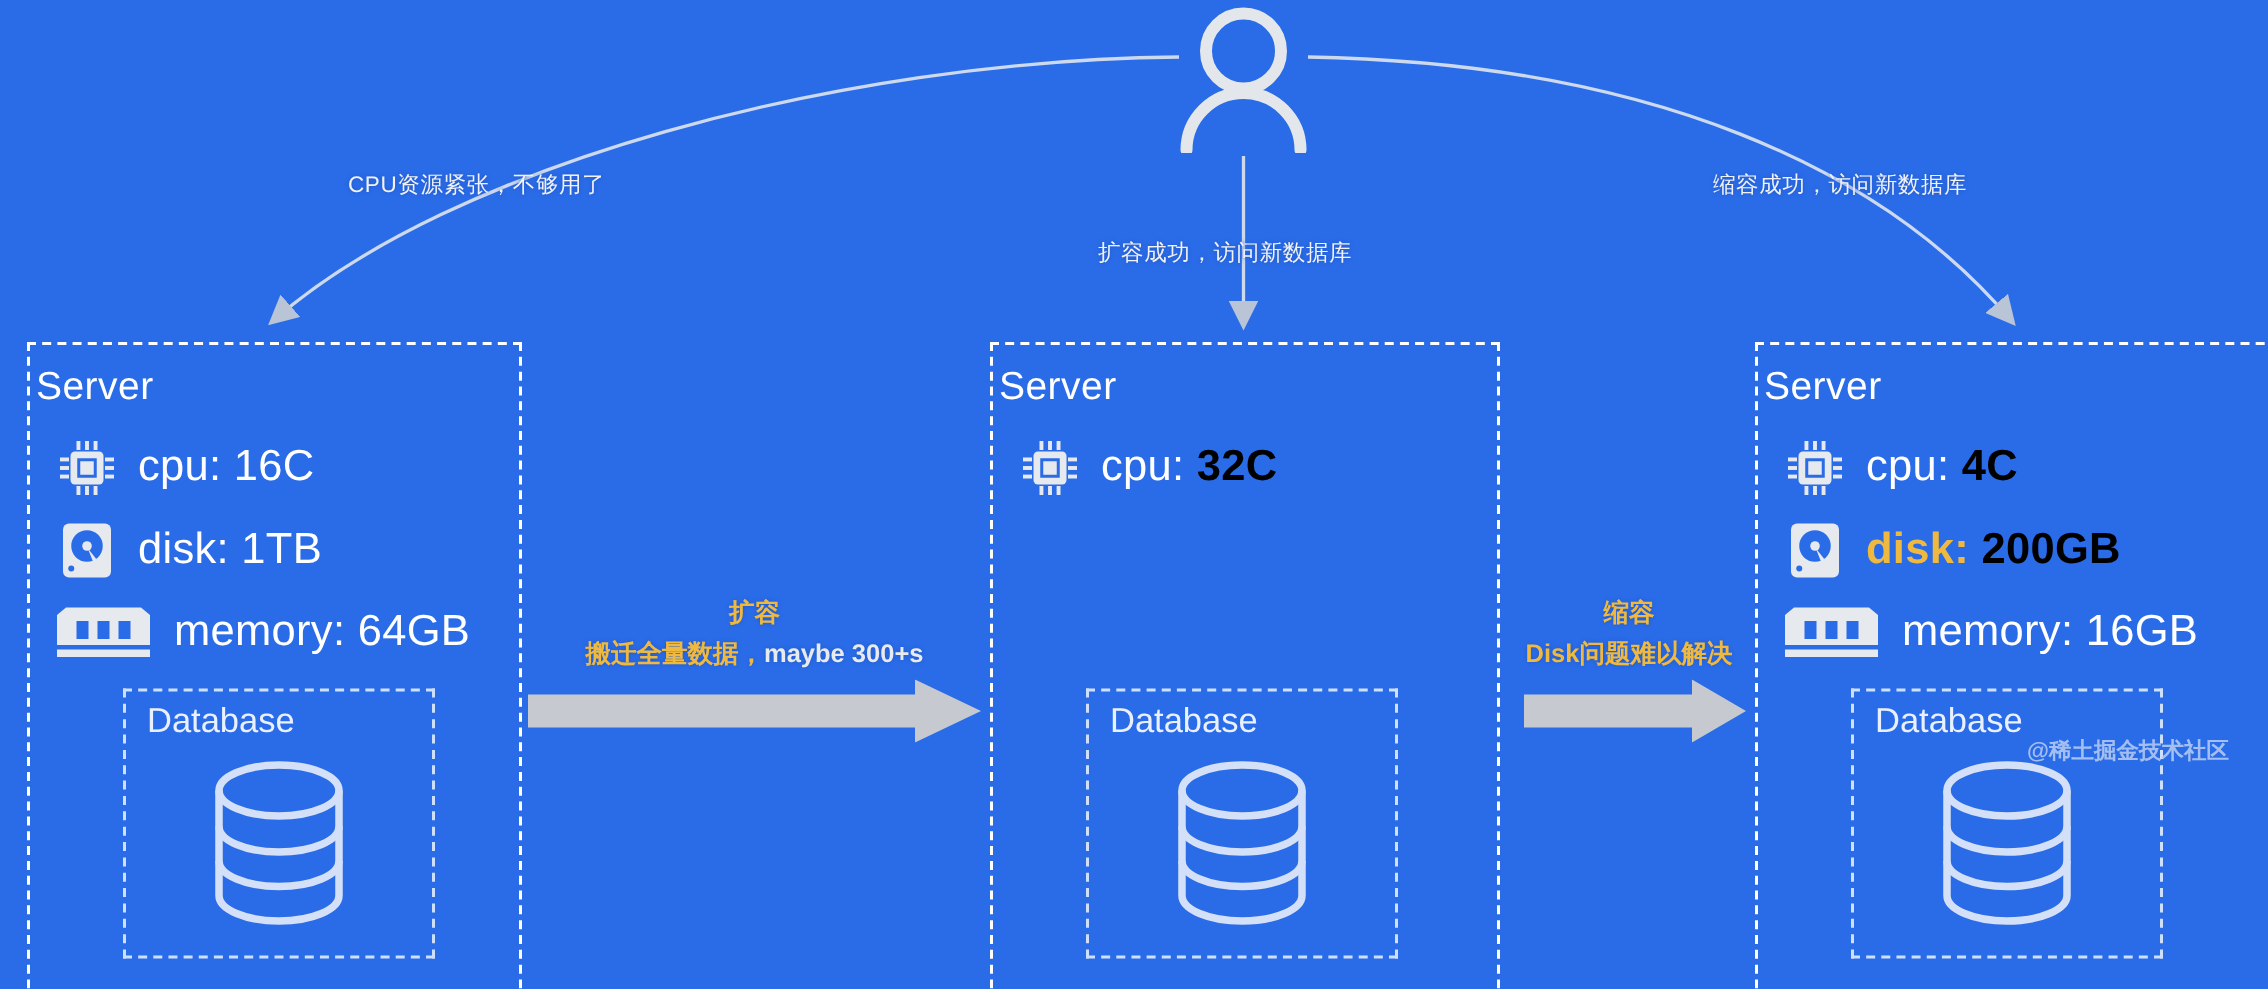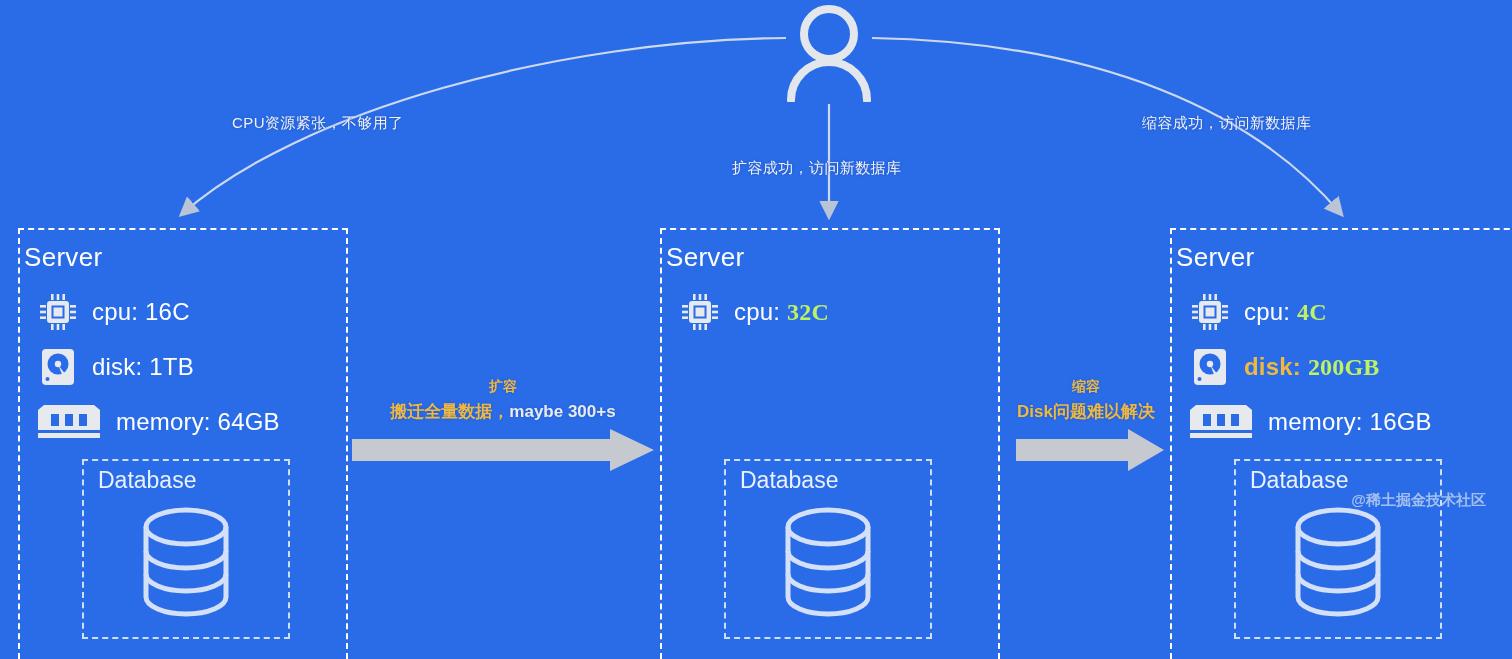--- a/index.html
+++ b/index.html
@@ -66,31 +66,30 @@
     height: 55px;
   }
   .spec .ico {
     width: 48px;
     flex: 0 0 48px;
     display: flex;
     align-items: center;
     justify-content: center;
   }
   .spec .txt {
-    font-size: 24px;
+    font-size: 29px;
     color: #ffffff;
     letter-spacing: .2px;
     margin-left: 10px;
     white-space: nowrap;
   }
   .spec .txt .val { color: #ffffff; }
   .spec.hi .txt .val {
-    color: #bef264;
+    color: #000000;
     font-weight: bold;
-    font-family: Liberation Serif, serif;
   }
   .spec.hi.all .txt {
     color: #efb93f;
     font-weight: bold;
   }
   .spec.mem .ico { flex: 0 0 70px; width: 70px; }
   .spec.mem .txt { margin-left: 12px; }
 
   
   .dbbox {
@@ -116,21 +115,21 @@
   
   .migrate {
     position: absolute;
   }
   .migrate .cap {
     text-align: center;
     color: #efb93f;
     font-weight: bold;
     text-shadow: 0 0 3px rgba(30,80,190,.7);
   }
-  .migrate .cap1 { font-size: 14px; }
+  .migrate .cap1 { font-size: 17px; margin-top: 19px; }
   .migrate .cap2 { font-size: 17px; margin-top: 4px; }
   .migrate .cap2 .plain { color: #e8ebee; }
 
   
   .watermark {
     position: absolute;
     right: 26px; bottom: 12px;
     font-size: 15px;
     color: #b9cdf2;
     opacity: .85;

